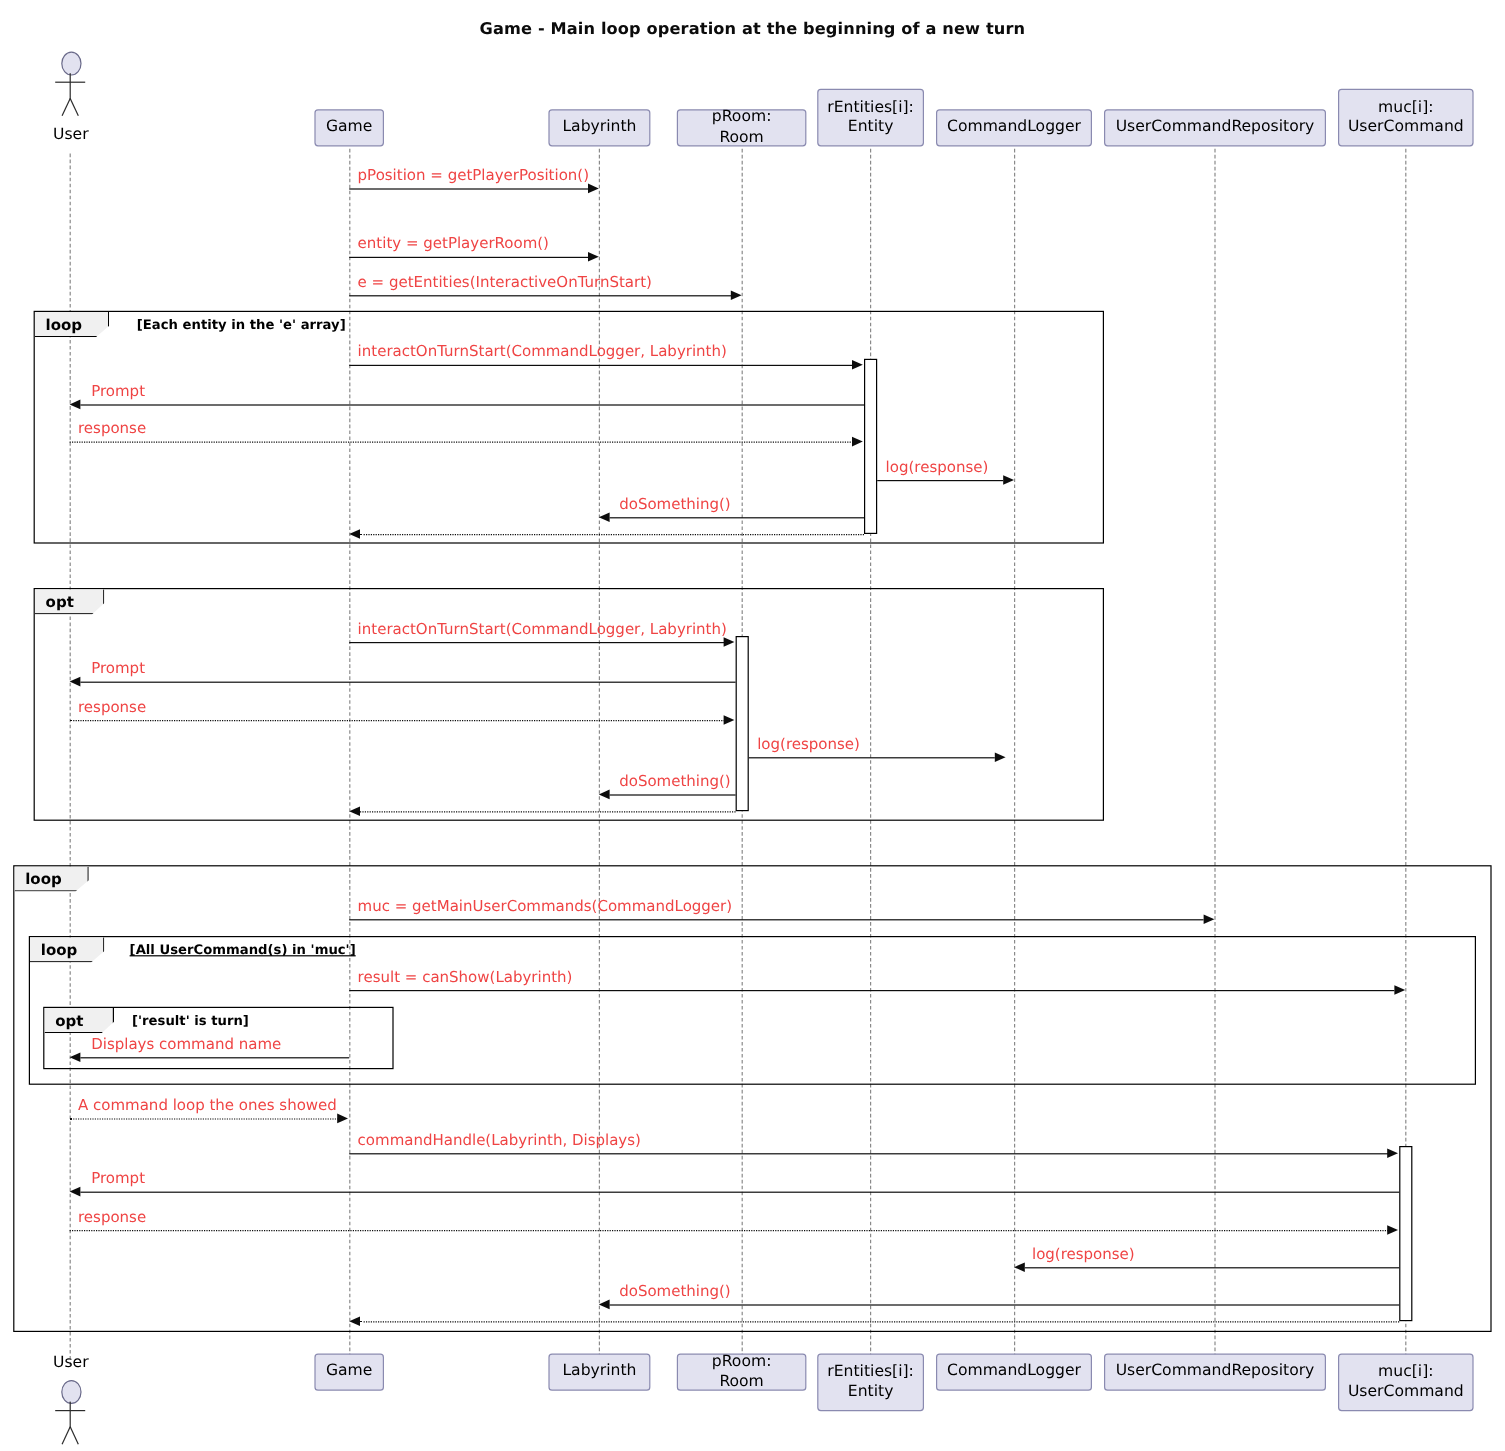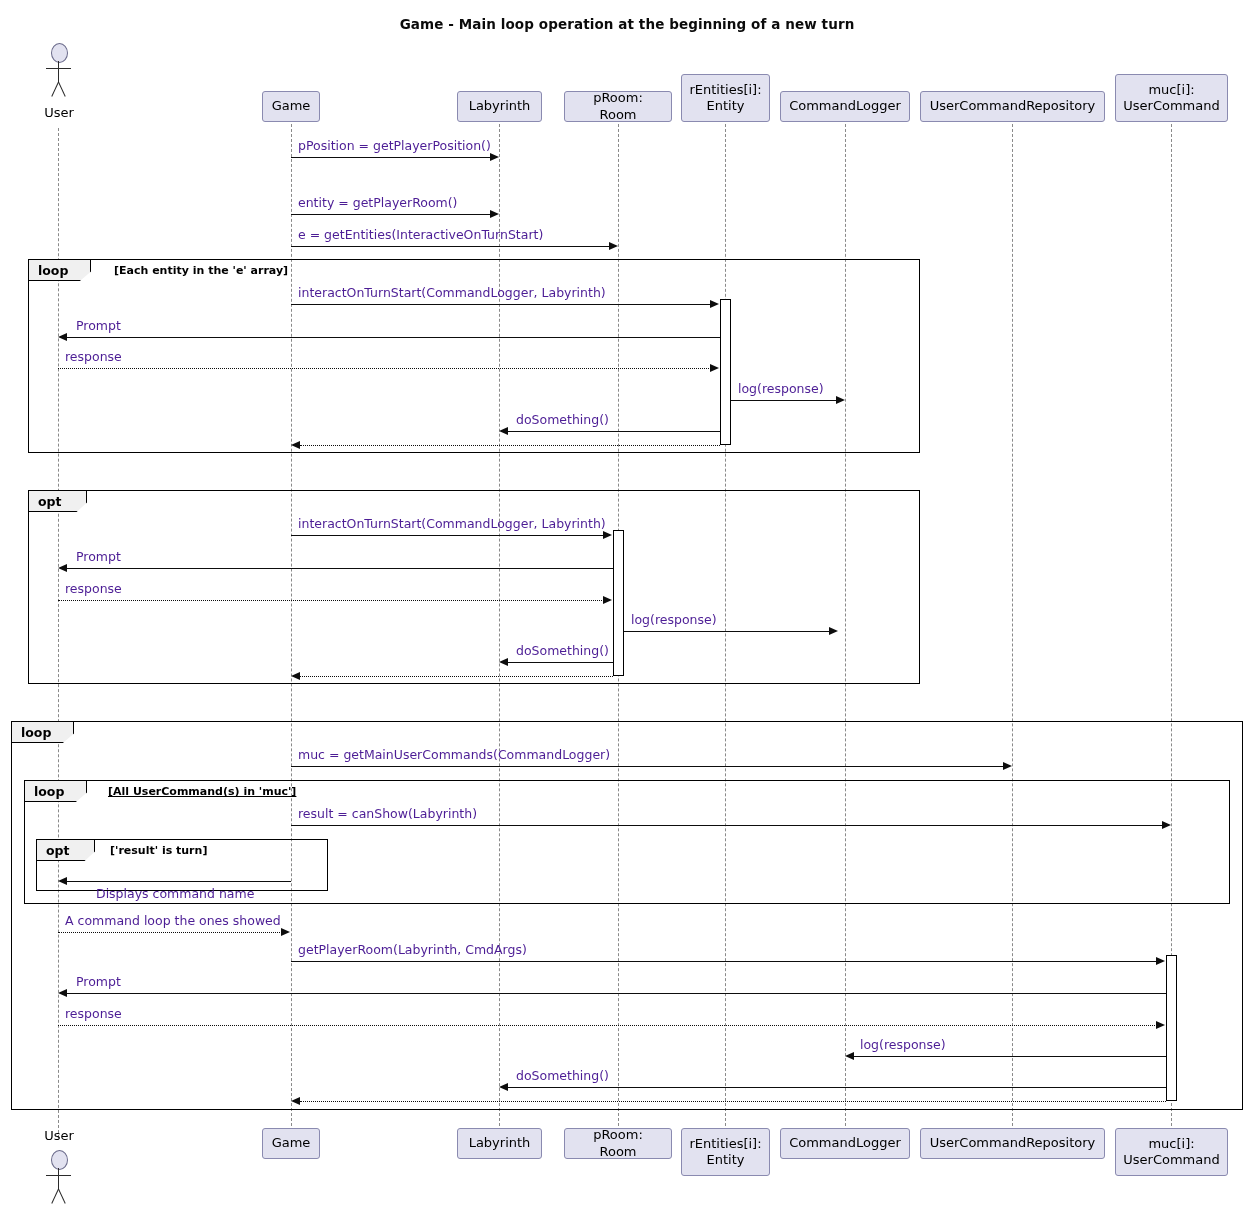--- a/index.html
+++ b/index.html
@@ -61,21 +61,21 @@
   .msgline.dashed{border-top:1px dotted #0d0d0d;}
   .arrowR{
     position:absolute;width:0;height:0;
     border-left:9px solid #0d0d0d;border-top:4.5px solid transparent;border-bottom:4.5px solid transparent;
   }
   .arrowL{
     position:absolute;width:0;height:0;
     border-right:9px solid #0d0d0d;border-top:4.5px solid transparent;border-bottom:4.5px solid transparent;
   }
   .msglabel{
-    position:absolute;font-size:12.5px;color:#4c1d95;white-space:nowrap;line-height:1;
+    position:absolute;font-size:12.5px;color:#ef4444;white-space:nowrap;line-height:1;
   }
 </style>
 </head>
 <body>
 
 <div id="canvas">
 
   <div class="title">Game - Main loop operation at the beginning of a new turn</div>
 
   <div class="lifeline" style="left:58px;  top:128px; height:1010px;"></div>
@@ -212,31 +212,31 @@
 
   <div class="msglabel" style="left:298px; top:808px;">result = canShow(Labyrinth)</div>
   <div class="msgline" style="left:291px; top:825px; width:871px;"></div>
   <div class="arrowR" style="left:1162px; top:820.5px;"></div>
 
   <div class="frag thin" style="left:36px; top:839px; width:292px; height:52px;">
     <div class="fraglabelbox" style="width:58px;border-right-width:1px;border-bottom-width:1px;">opt</div>
   </div>
   <div class="fragcond" style="left:110px; top:840px;">['result' is turn]</div>
 
-  <div class="msglabel" style="left:76px; top:888px;margin-left:20px;">Displays command name</div>
+  <div class="msglabel" style="left:76px; top:864px;">Displays command name</div>
   <div class="msgline" style="left:67px; top:881px; width:224px;"></div>
   <div class="arrowL" style="left:58px; top:876.5px;"></div>
 
   <div class="msglabel" style="left:65px; top:915px;">A command loop the ones showed</div>
   <div class="msgline dashed" style="left:58px; top:932px; width:224px;"></div>
   <div class="arrowR" style="left:281px; top:927.5px;"></div>
 
   <div class="activation" style="left:1166px; top:955px; width:11px; height:146px;"></div>
 
-  <div class="msglabel" style="left:298px; top:944px;">getPlayerRoom(Labyrinth, CmdArgs)</div>
+  <div class="msglabel" style="left:298px; top:944px;">commandHandle(Labyrinth, Displays)</div>
   <div class="msgline" style="left:291px; top:961px; width:866px;"></div>
   <div class="arrowR" style="left:1156px; top:956.5px;"></div>
 
   <div class="msglabel" style="left:76px; top:976px;">Prompt</div>
   <div class="msgline" style="left:67px; top:993px; width:1099px;"></div>
   <div class="arrowL" style="left:58px; top:988.5px;"></div>
 
   <div class="msglabel" style="left:65px; top:1008px;">response</div>
   <div class="msgline dashed" style="left:58px; top:1025px; width:1099px;"></div>
   <div class="arrowR" style="left:1156px; top:1020.5px;"></div>

